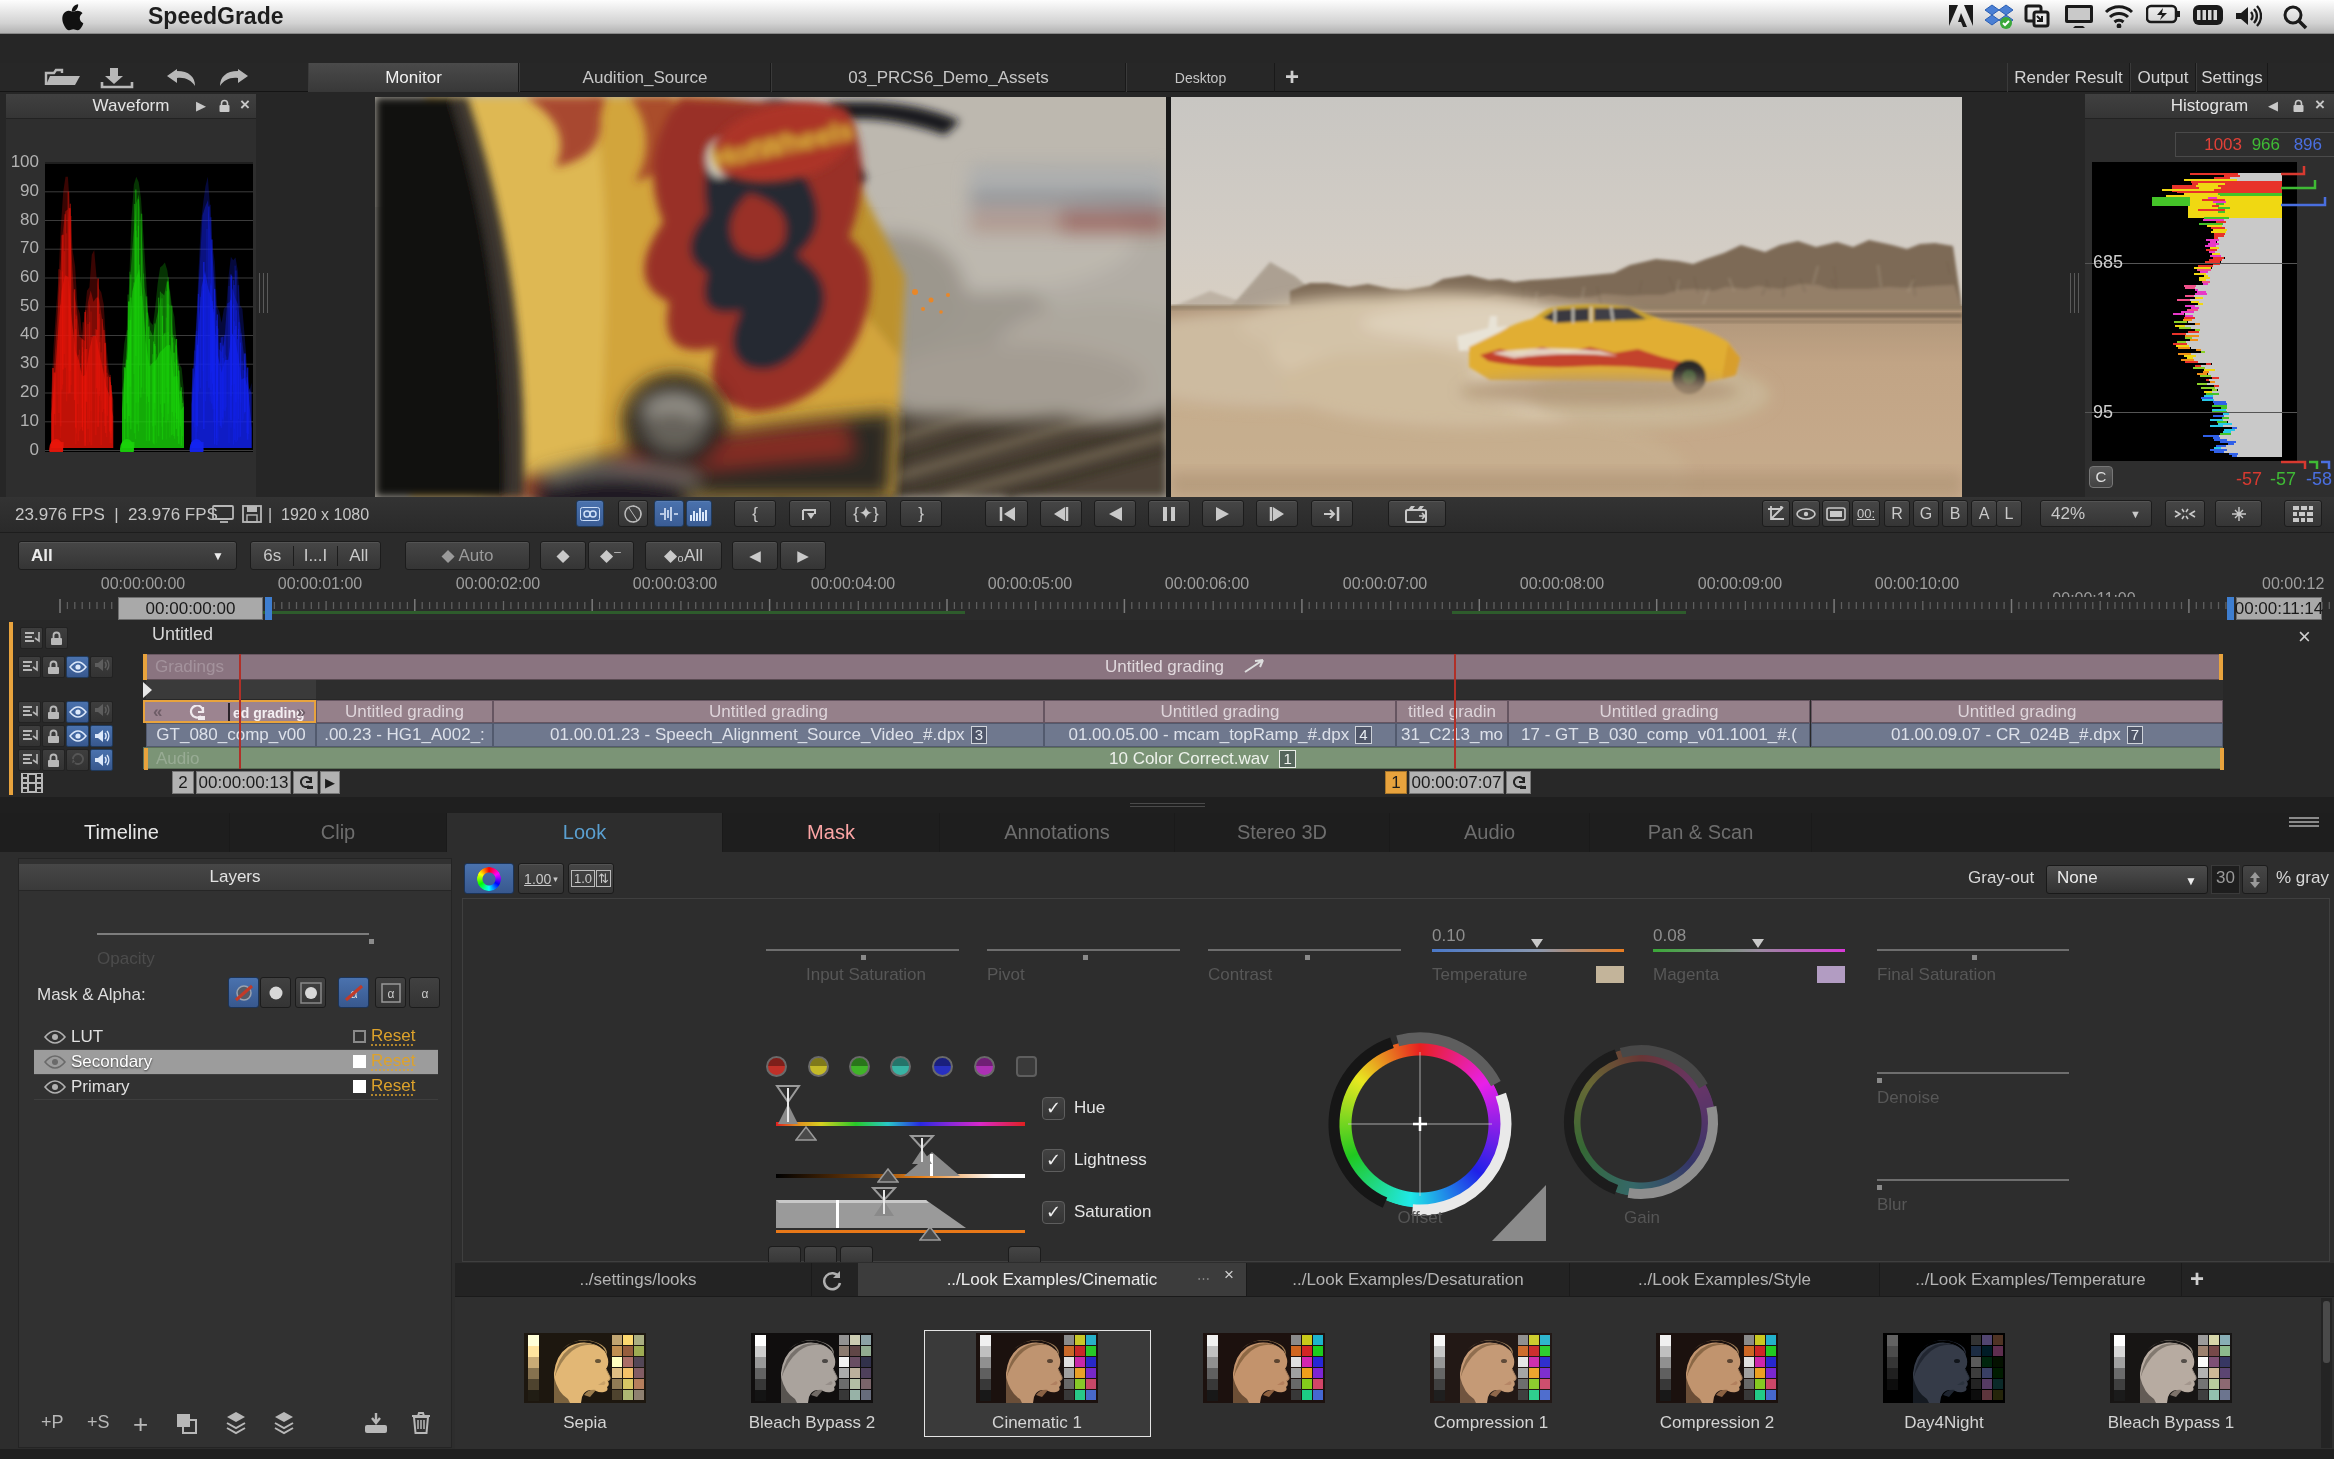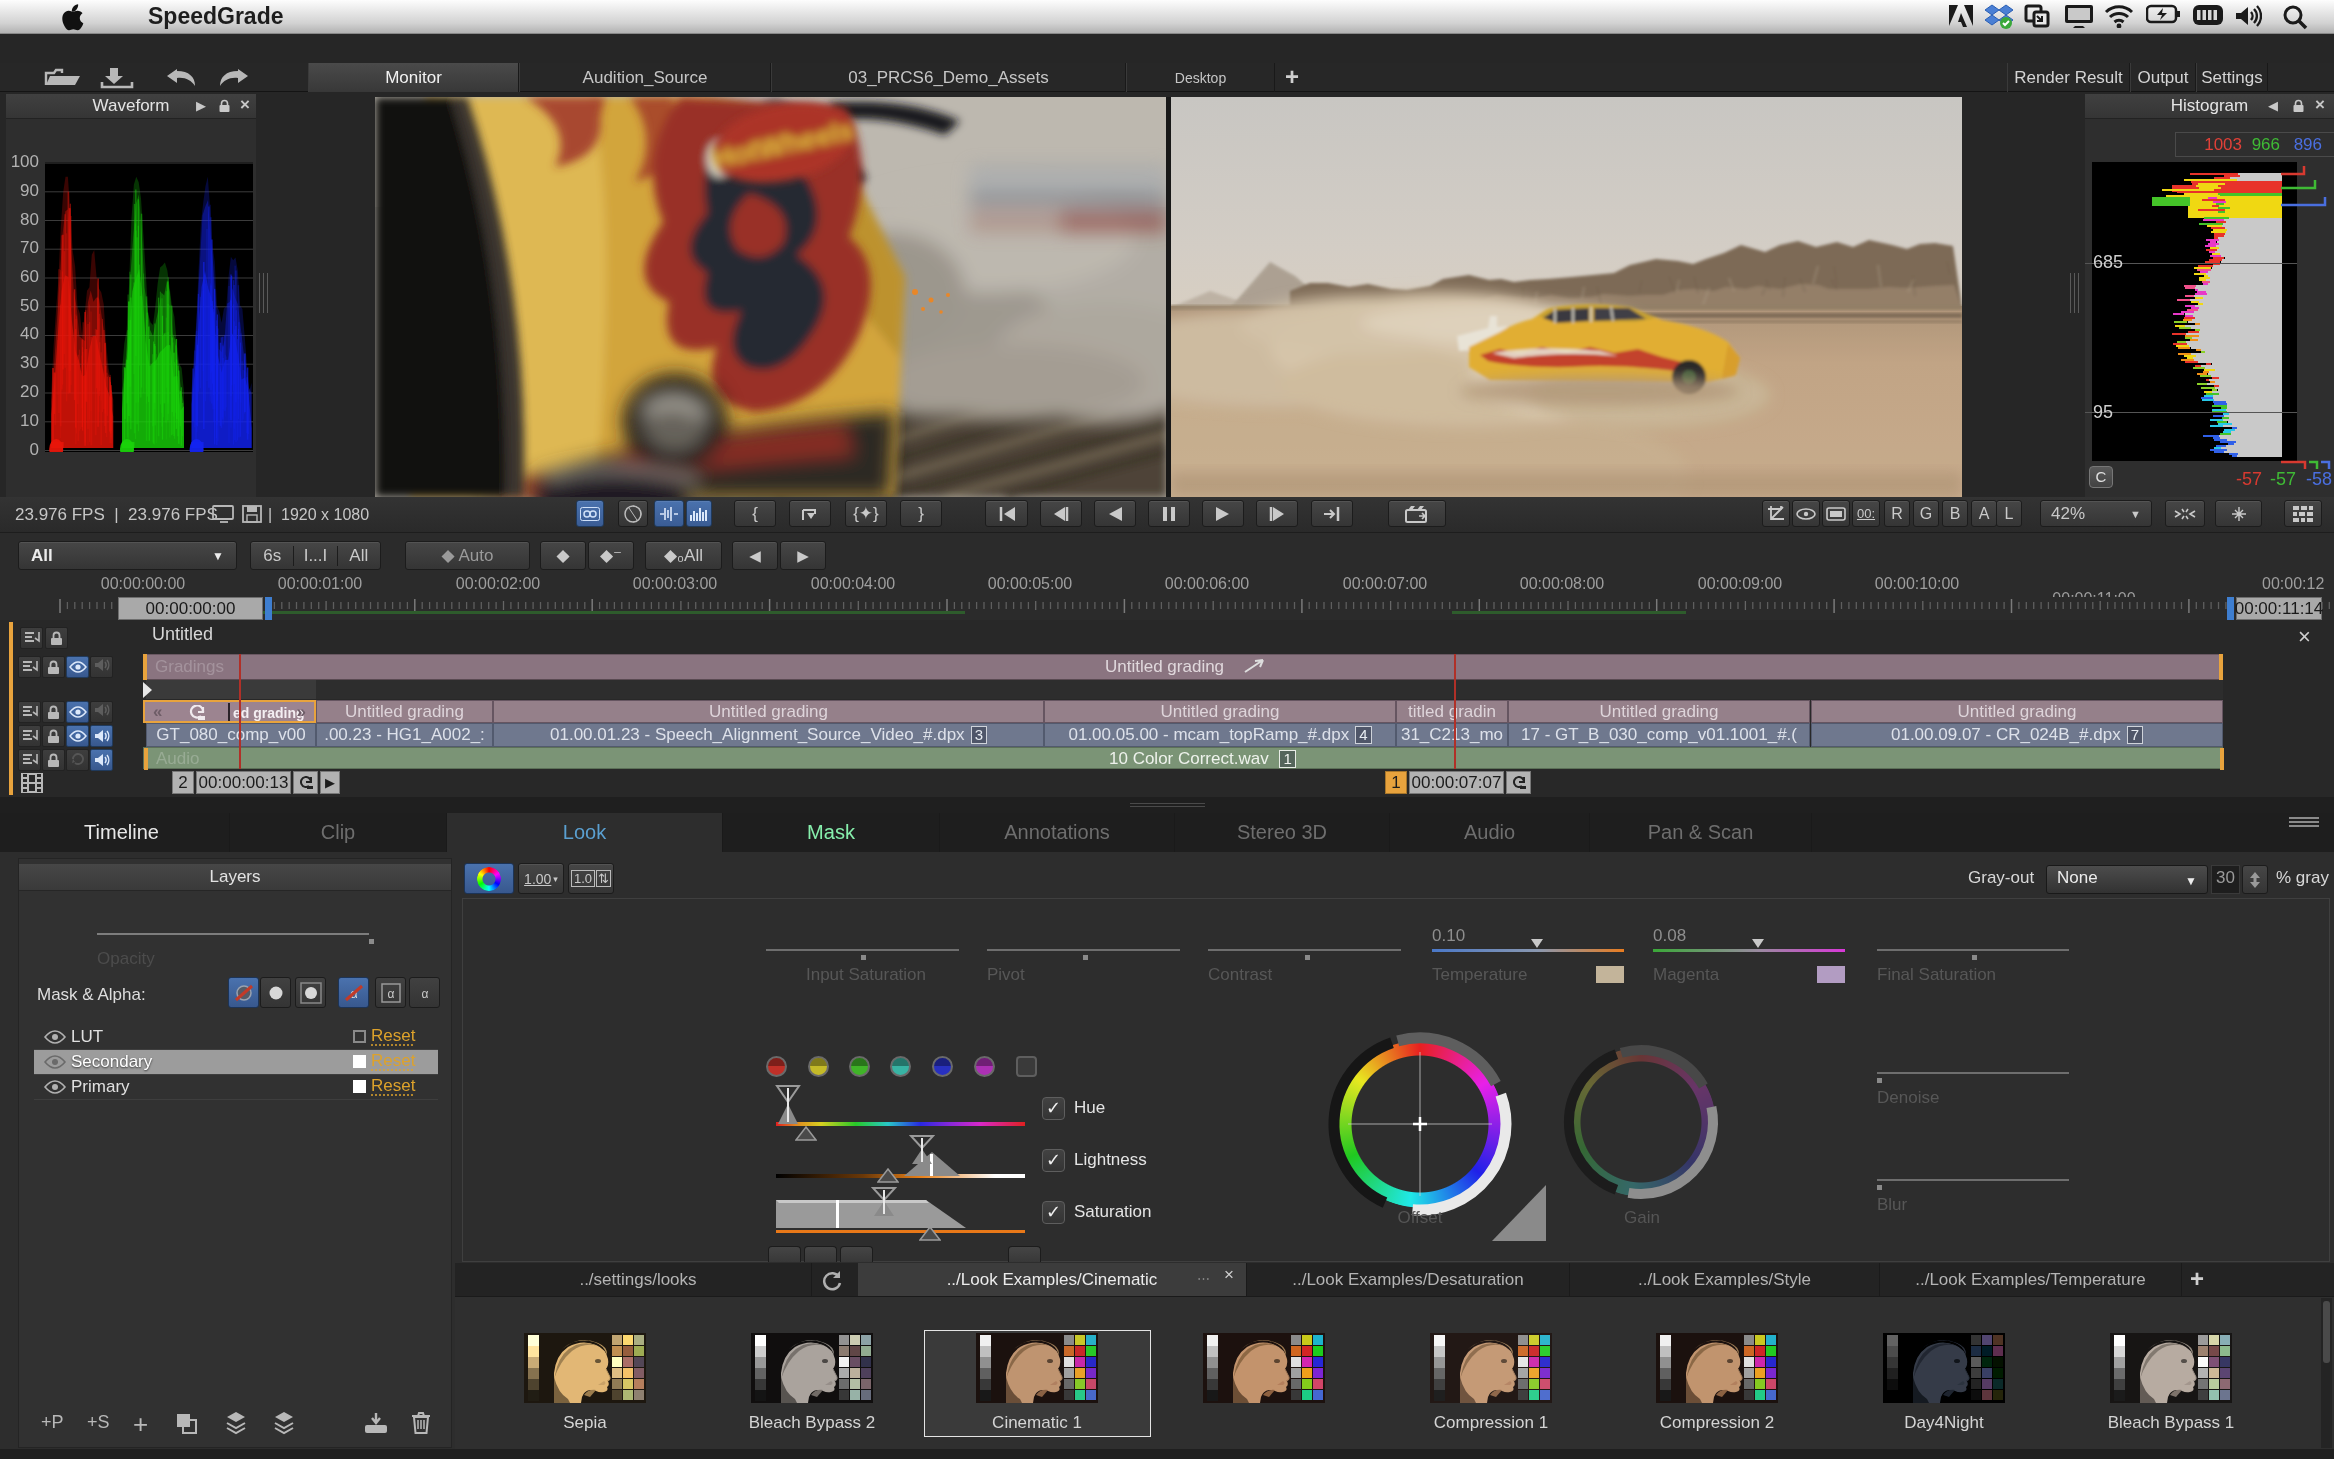--- a/index.html
+++ b/index.html
@@ -1618,21 +1618,21 @@
       <div class="abs" style="left:1454px;top:34px;width:2px;height:115px;background:#b03028;"></div>
     </div>
     <div class="abs" style="left:0;top:797px;width:2334px;height:16px;background:#1f1f1f;">
       <div class="abs" style="left:1130px;top:6px;width:75px;height:1px;background:#4a4a4a;"></div>
       <div class="abs" style="left:1130px;top:9px;width:75px;height:1px;background:#4a4a4a;"></div>
     </div>
     <div class="abs" style="left:0;top:813px;width:2334px;height:39px;background:#1e1e1e;">
       <div class="ptab" style="left:14px;width:216px;font-size:20px;color:#e8e8e8;">Timeline</div>
       <div class="ptab" style="left:230px;width:217px;font-size:20px;color:#6e6e6e;">Clip</div>
       <div class="ptab" style="left:447px;width:276px;font-size:20px;color:#5a9fd0;background:#2d2d2d;">Look</div>
-      <div class="ptab" style="left:723px;width:217px;font-size:20px;color:#86efac;">Mask</div>
+      <div class="ptab" style="left:723px;width:217px;font-size:20px;color:#fca5a5;">Mask</div>
       <div class="ptab" style="left:940px;width:235px;font-size:20px;color:#6e6e6e;">Annotations</div>
       <div class="ptab" style="left:1175px;width:215px;font-size:20px;color:#6e6e6e;">Stereo 3D</div>
       <div class="ptab" style="left:1390px;width:200px;font-size:20px;color:#6e6e6e;">Audio</div>
       <div class="ptab" style="left:1590px;width:222px;font-size:20px;color:#6e6e6e;">Pan &amp; Scan</div>
       <div class="abs" style="left:2285px;top:2px;"><svg width="38" height="14" viewBox="0 0 38 14">
           <g stroke="#8a8a8a" stroke-width="2">
             <path d="M4 3h30M4 7h30M4 11h30"></path>
           </g>
         </svg></div>
     </div>

